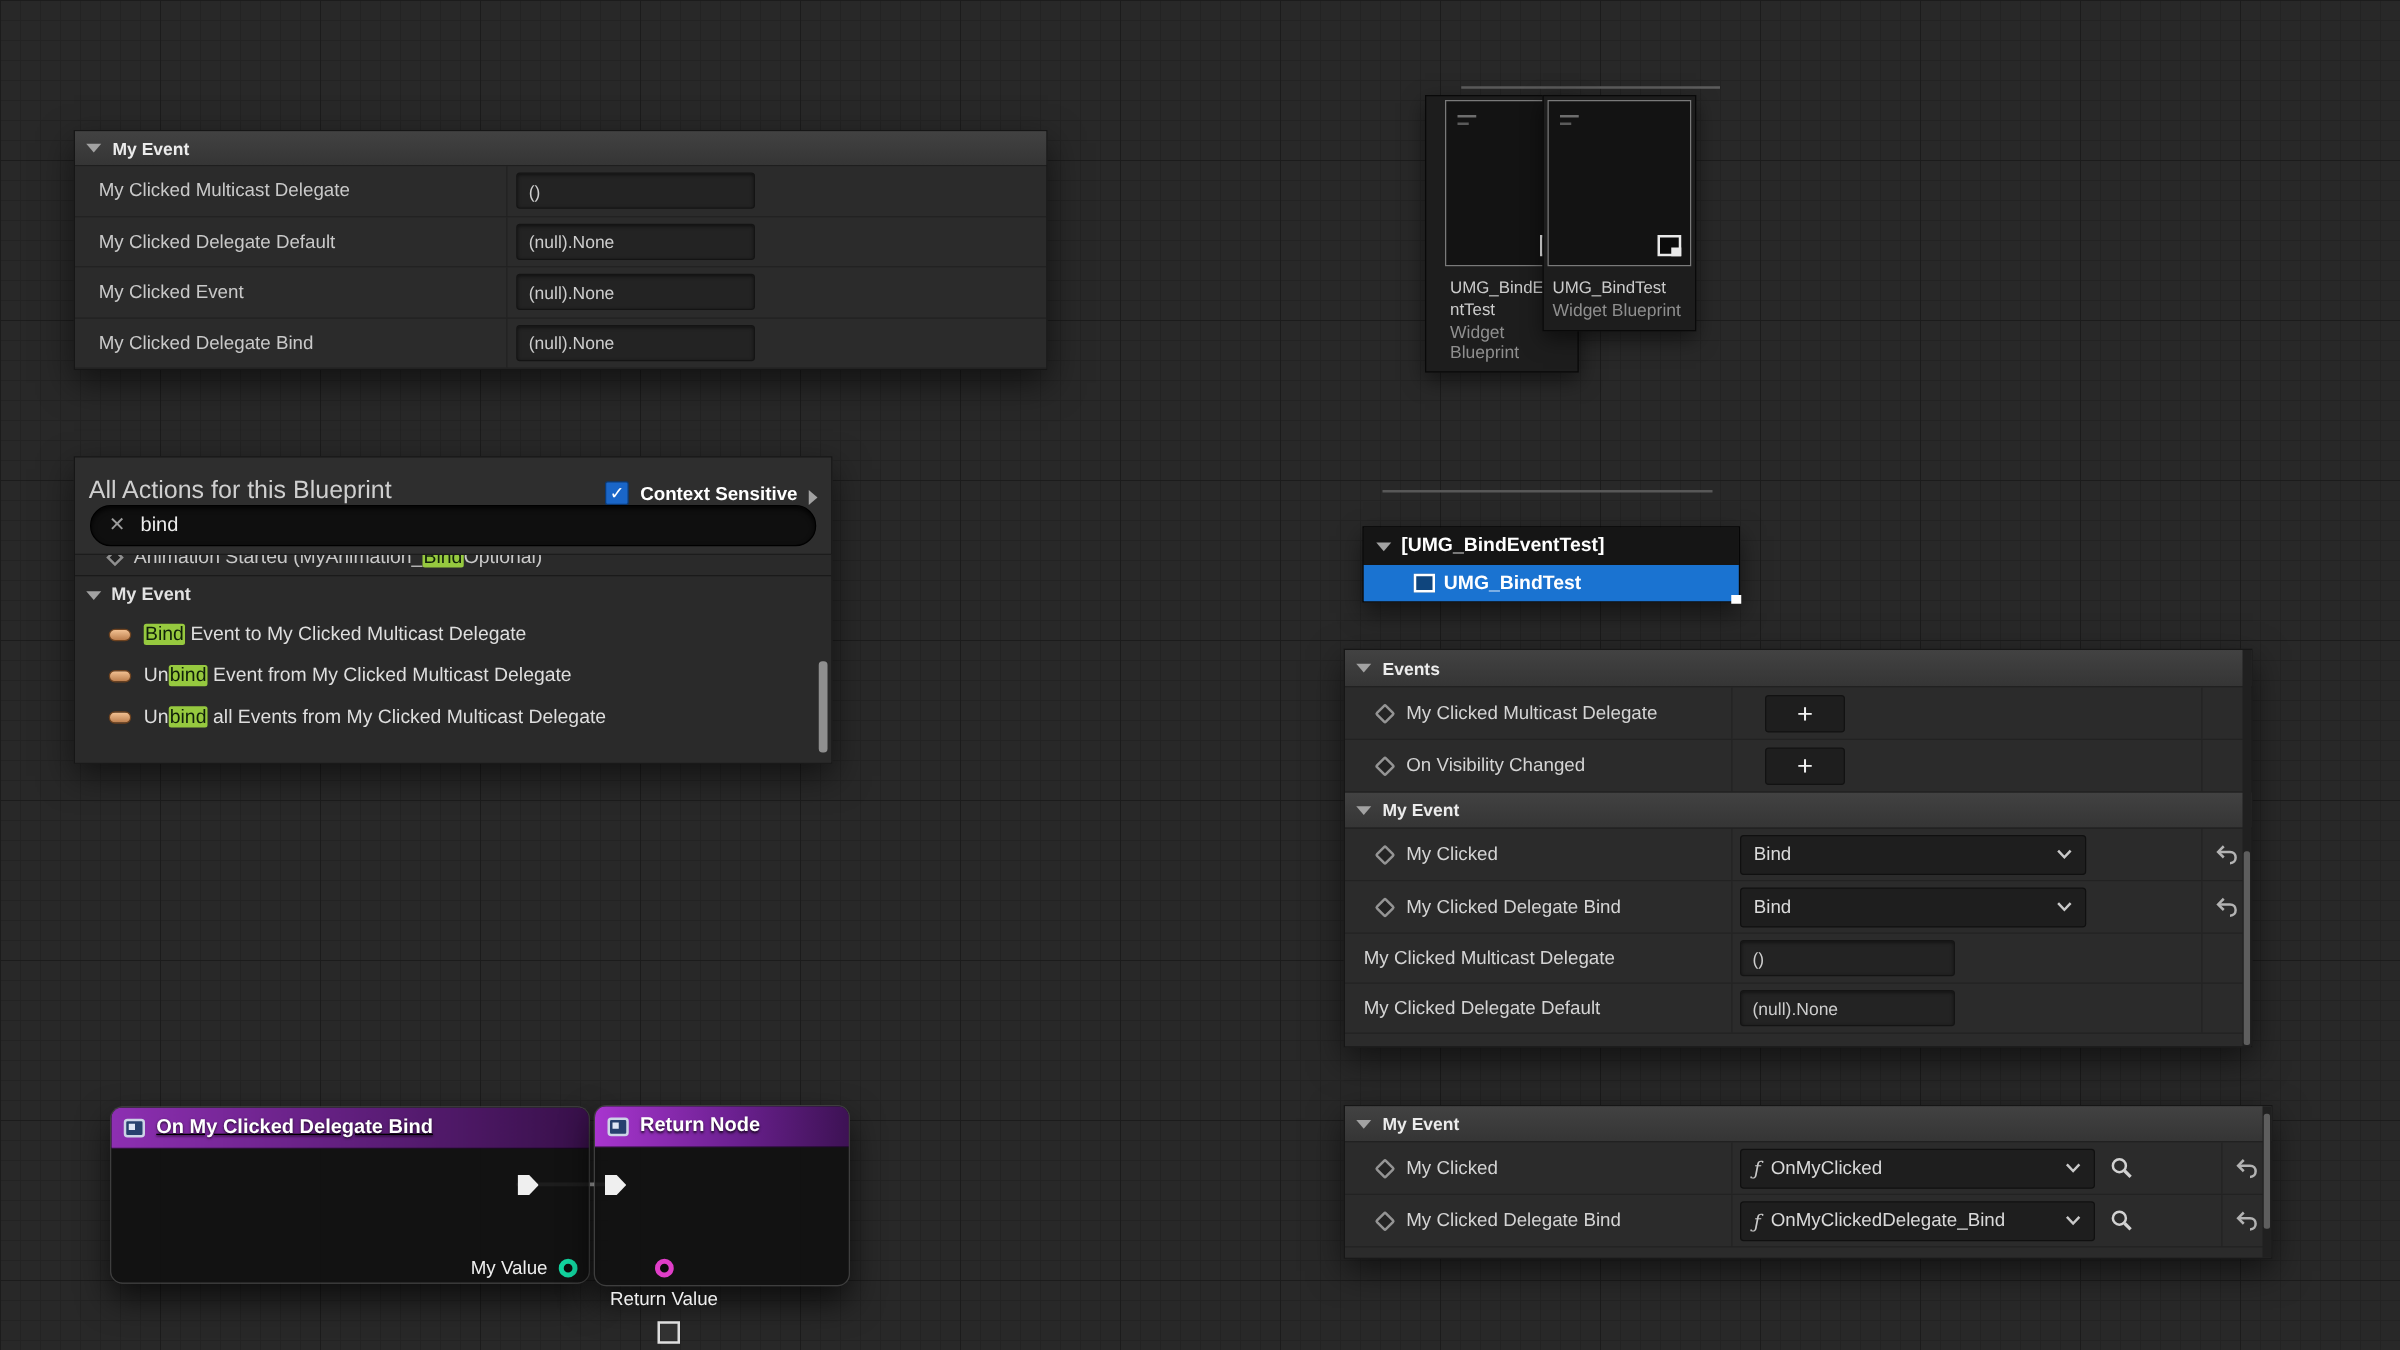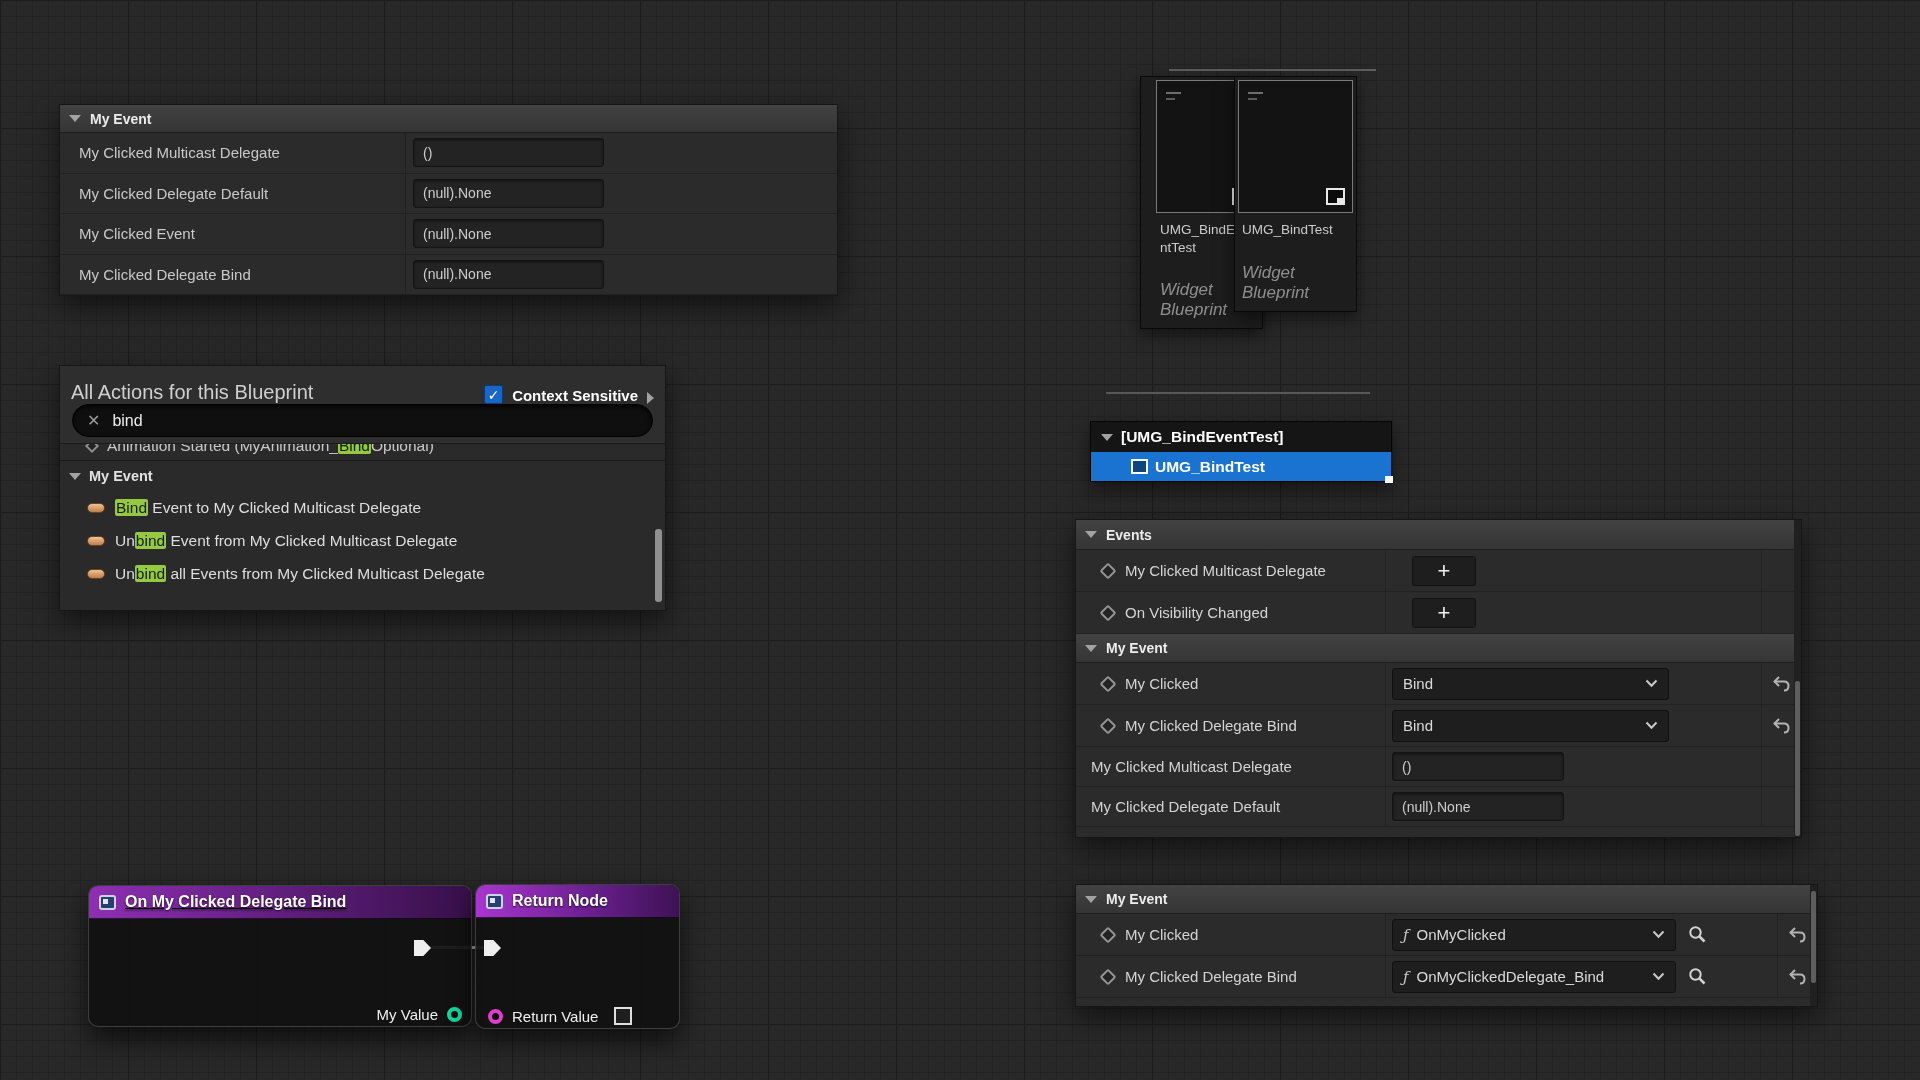--- a/index.html
+++ b/index.html
@@ -81,21 +81,21 @@
   .asset-card { position: absolute; top: 76px; width: 123px; background: #1d1d1d; border: 1px solid #090909; box-shadow: 0 6px 16px rgba(0,0,0,.5); }
   .asset-card.c1 { left: 1140px; padding-left: 12px; }
   .asset-card.c2 { left: 1234px; }
   .thumb { position: relative; height: 133px; margin: 3px; background: #131313; border: 1px solid #7a7a7a; }
   .thumb .mini1 { position: absolute; left: 9px; top: 11px; width: 15px; height: 2px; background: #6e6e6e; }
   .thumb .mini2 { position: absolute; left: 9px; top: 17px; width: 9px; height: 2px; background: #5a5a5a; }
   .widget-glyph { position: absolute; right: 7px; bottom: 7px; width: 19px; height: 17px; border: 2px solid #e9e9e9; background: rgba(0,0,0,.4); }
   .widget-glyph i { position: absolute; right: -2px; bottom: -2px; width: 8px; height: 7px; background: #e9e9e9; }
   .card-text { padding: 5px 7px 8px; }
   .card-name { color: #cccccc; font-size: 13.5px; line-height: 1.3; word-break: break-all; }
-  .card-type { color: #8f8f8f; font-size: 17px; margin-top: 24px; font-style: italic; }
+  .card-type { color: #8f8f8f; font-size: 14px; margin-top: 1px; }
 
   
   .hier-edge { position: absolute; left: 1106px; top: 392px; width: 264px; height: 2px; background: #585858; }
   .hier { position: absolute; left: 1090px; top: 421px; width: 302px; border: 1px solid #050505; box-shadow: 0 8px 18px rgba(0,0,0,.5); }
   .hier-root { height: 30px; background: #151515; display: flex; align-items: center; gap: 8px; padding-left: 10px; color: #ffffff; font-size: 15.5px; font-weight: bold; }
   .hier-sel { height: 29px; background: #1a73d1; display: flex; align-items: center; gap: 7px; padding-left: 40px; color: #ffffff; font-size: 15.5px; font-weight: bold; }
   .widget-glyph.inline { position: static; width: 17px; height: 15px; border-color: #ffffff; flex: none; }
   .widget-glyph.inline i { background: #ffffff; }
 
   
@@ -129,21 +129,21 @@
   .node1 .node-header { background: linear-gradient(90deg, #8d2fb2 0%, #5c1d78 55%, #371049 100%); }
   .node2 .node-header { background: linear-gradient(90deg, #a835cf 0%, #6b2090 55%, #3d1254 100%); }
   .node-title { color: #ffffff; font-size: 16px; font-weight: bold; text-shadow: 0 1px 2px rgba(0,0,0,.8); white-space: nowrap; }
   .node-icon { width: 17px; height: 15px; border: 2px solid #ccd3e6; border-radius: 3px; background: #27406e; position: relative; flex: none; }
   .node-icon i { position: absolute; left: 2px; top: 2px; width: 5px; height: 5px; background: #dfe6f5; }
   .exec-pin { position: absolute; width: 17px; height: 16px; background: #efefef; clip-path: polygon(0 0, 55% 0, 100% 50%, 55% 100%, 0 100%); }
   .node1 .exec-pin { left: 325px; top: 54px; }
   .node2 .exec-pin { left: 8px; top: 55px; }
   .pin-row { position: absolute; display: flex; align-items: center; gap: 9px; color: #efefef; font-size: 15px; white-space: nowrap; margin-top: 20px; }
   .node1 .pin-row { right: 9px; top: 100px; }
-  .node2 .pin-row { left: 12px; top: 102px; }
+  .node2 .pin-row { left: 12px; top: 102px; flex-direction: column; }
   .pin-ring { width: 15px; height: 15px; border-radius: 50%; background: #0c0c0c; flex: none; }
   .pin-ring.green { border: 4px solid #12d6a0; }
   .pin-ring.pink { border: 4px solid #e03ec8; }
   .checkbox-pin { width: 18px; height: 18px; border: 2px solid #dedede; background: rgba(255,255,255,.05); margin-left: 7px; flex: none; }
 </style>
 </head>
 <body>
 
 <div class="stage">
 

